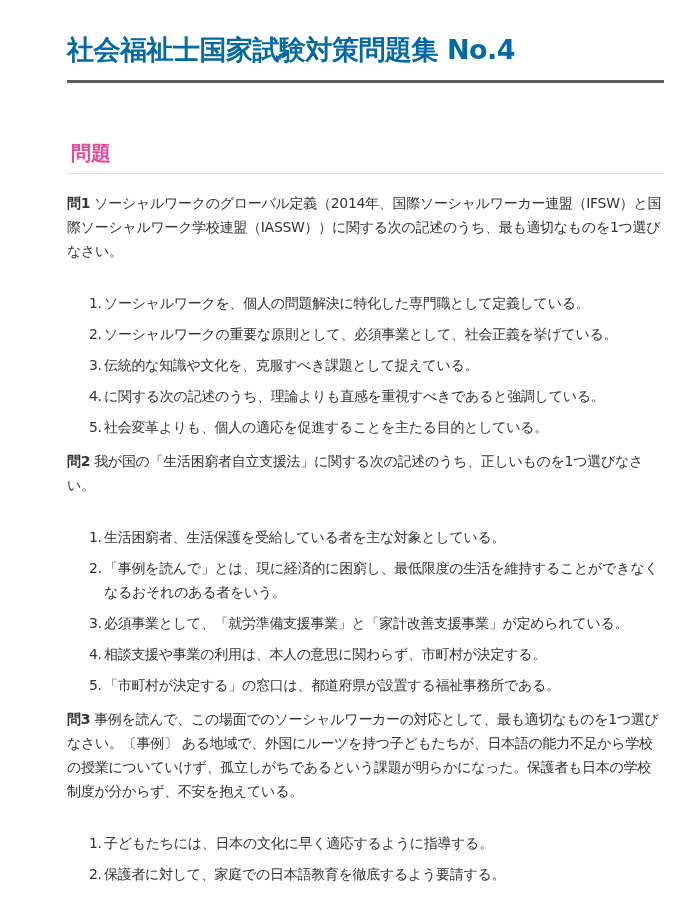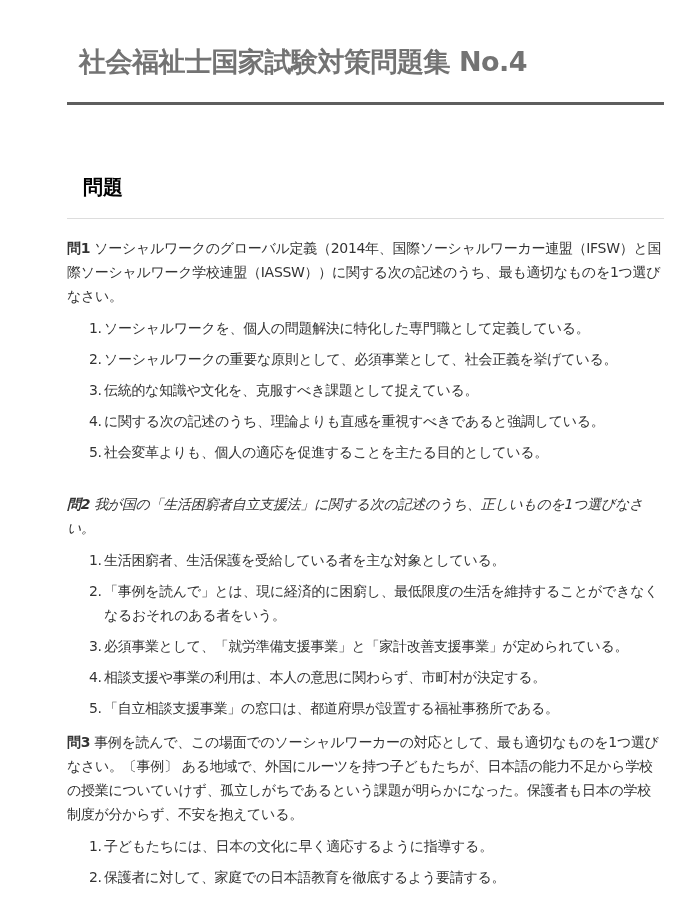--- a/index.html
+++ b/index.html
@@ -3,40 +3,40 @@
 <meta charset="utf-8">
 <style>
   html, body { margin: 0; padding: 0; background: #ffffff; }
   body {
     width: 699px; height: 898px; overflow: hidden;
     font-family: "DejaVu Sans", "Liberation Sans", sans-serif;
     color: #333333;
   }
   .page { position: relative; padding: 0 35px 0 67px; }
   h1 {
-    margin: 12px; padding-top: 30px;
-    font-size: 27px; font-weight: bold; color: #737373;
+    margin: 0; padding-top: 30px;
+    font-size: 27px; font-weight: bold; color: #0369a1;
     line-height: 40px; letter-spacing: -0.5px;
     height: 48px;
   }
   .h1-rule { height: 3px; background: #5e5e5e; margin-top: 2px; }
   h2 {
-    margin: 16px; padding-top: 51px;
-    font-size: 20px; font-weight: bold; color: #000000; line-height: 30px;
+    margin: 4px; padding-top: 51px;
+    font-size: 20px; font-weight: bold; color: #ec4899; line-height: 30px;
   }
   .h2-rule { height: 1px; background: #dddddd; margin-top: 5px; }
   .question { margin-top: 17px; font-size: 14px; line-height: 24px; letter-spacing: -0.3px; }
   .question .q-label { font-weight: bold; margin-right: 4px; text-align: center; }
-  ol { margin: 8px 0 0 0; padding: 0 0 0 22px; list-style: none; }
+  ol { margin: 28px 0 0 0; padding: 0 0 0 22px; list-style: none; }
   ol li {
     font-size: 14px; line-height: 24px; margin-bottom: 7px;
     padding-left: 15px; text-indent: -15px; letter-spacing: -0.3px;
   }
   ol li .num { display: inline-block; width: 15px; text-indent: 0; }
-  .q2 { margin-top: 28px; font-style: italic; }
+  .q2 { margin-top: 10px; }
   .q3 { margin-top: 10px; }
 </style>
 </head>
 <body>
 
 <div class="page">
   <h1>社会福祉士国家試験対策問題集 No.4</h1>
   <div class="h1-rule"></div>
 
   <h2>問題</h2>
@@ -54,21 +54,21 @@
   </ol>
 
   <div class="question q2">
     <span class="q-label">問2</span><span>我が国の「生活困窮者自立支援法」に関する次の記述のうち、正しいものを1つ選びなさい。</span>
   </div>
   <ol>
     <li><span class="num">1.</span><span>生活困窮者、生活保護を受給している者を主な対象としている。</span></li>
     <li><span class="num">2.</span><span>「事例を読んで」とは、現に経済的に困窮し、最低限度の生活を維持することができなくなるおそれのある者をいう。</span></li>
     <li><span class="num">3.</span><span>必須事業として、「就労準備支援事業」と「家計改善支援事業」が定められている。</span></li>
     <li><span class="num">4.</span><span>相談支援や事業の利用は、本人の意思に関わらず、市町村が決定する。</span></li>
-    <li><span class="num">5.</span><span>「自立相談支援事業」の窓口は、都道府県が設置する福祉事務所である。</span></li>
+    <li><span class="num">5.</span><span>「市町村が決定する」の窓口は、都道府県が設置する福祉事務所である。</span></li>
   </ol>
 
   <div class="question q3">
     <span class="q-label">問3</span><span>事例を読んで、この場面でのソーシャルワーカーの対応として、最も適切なものを1つ選びなさい。〔事例〕 ある地域で、外国にルーツを持つ子どもたちが、日本語の能力不足から学校の授業についていけず、孤立しがちであるという課題が明らかになった。保護者も日本の学校制度が分からず、不安を抱えている。</span>
   </div>
   <ol>
     <li><span class="num">1.</span><span>子どもたちには、日本の文化に早く適応するように指導する。</span></li>
     <li><span class="num">2.</span><span>保護者に対して、家庭での日本語教育を徹底するよう要請する。</span></li>
   </ol>
 </div>

